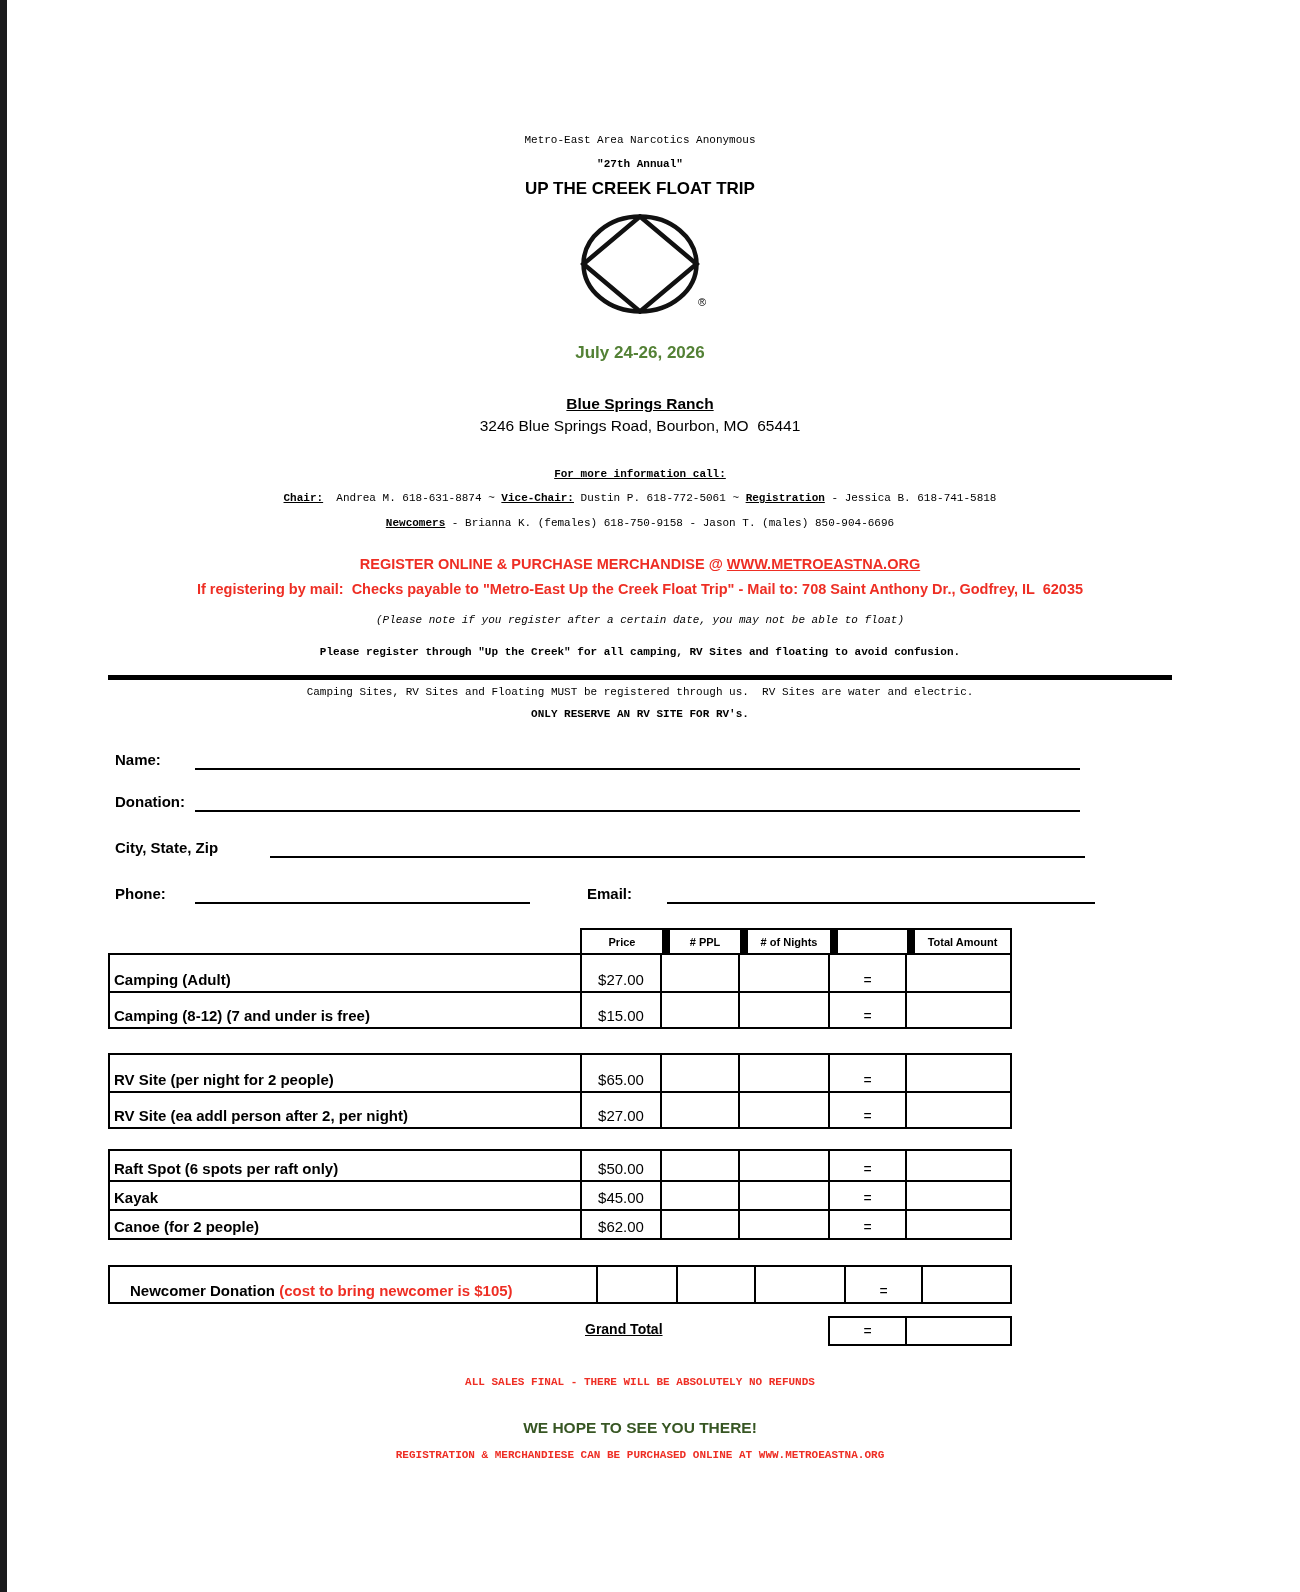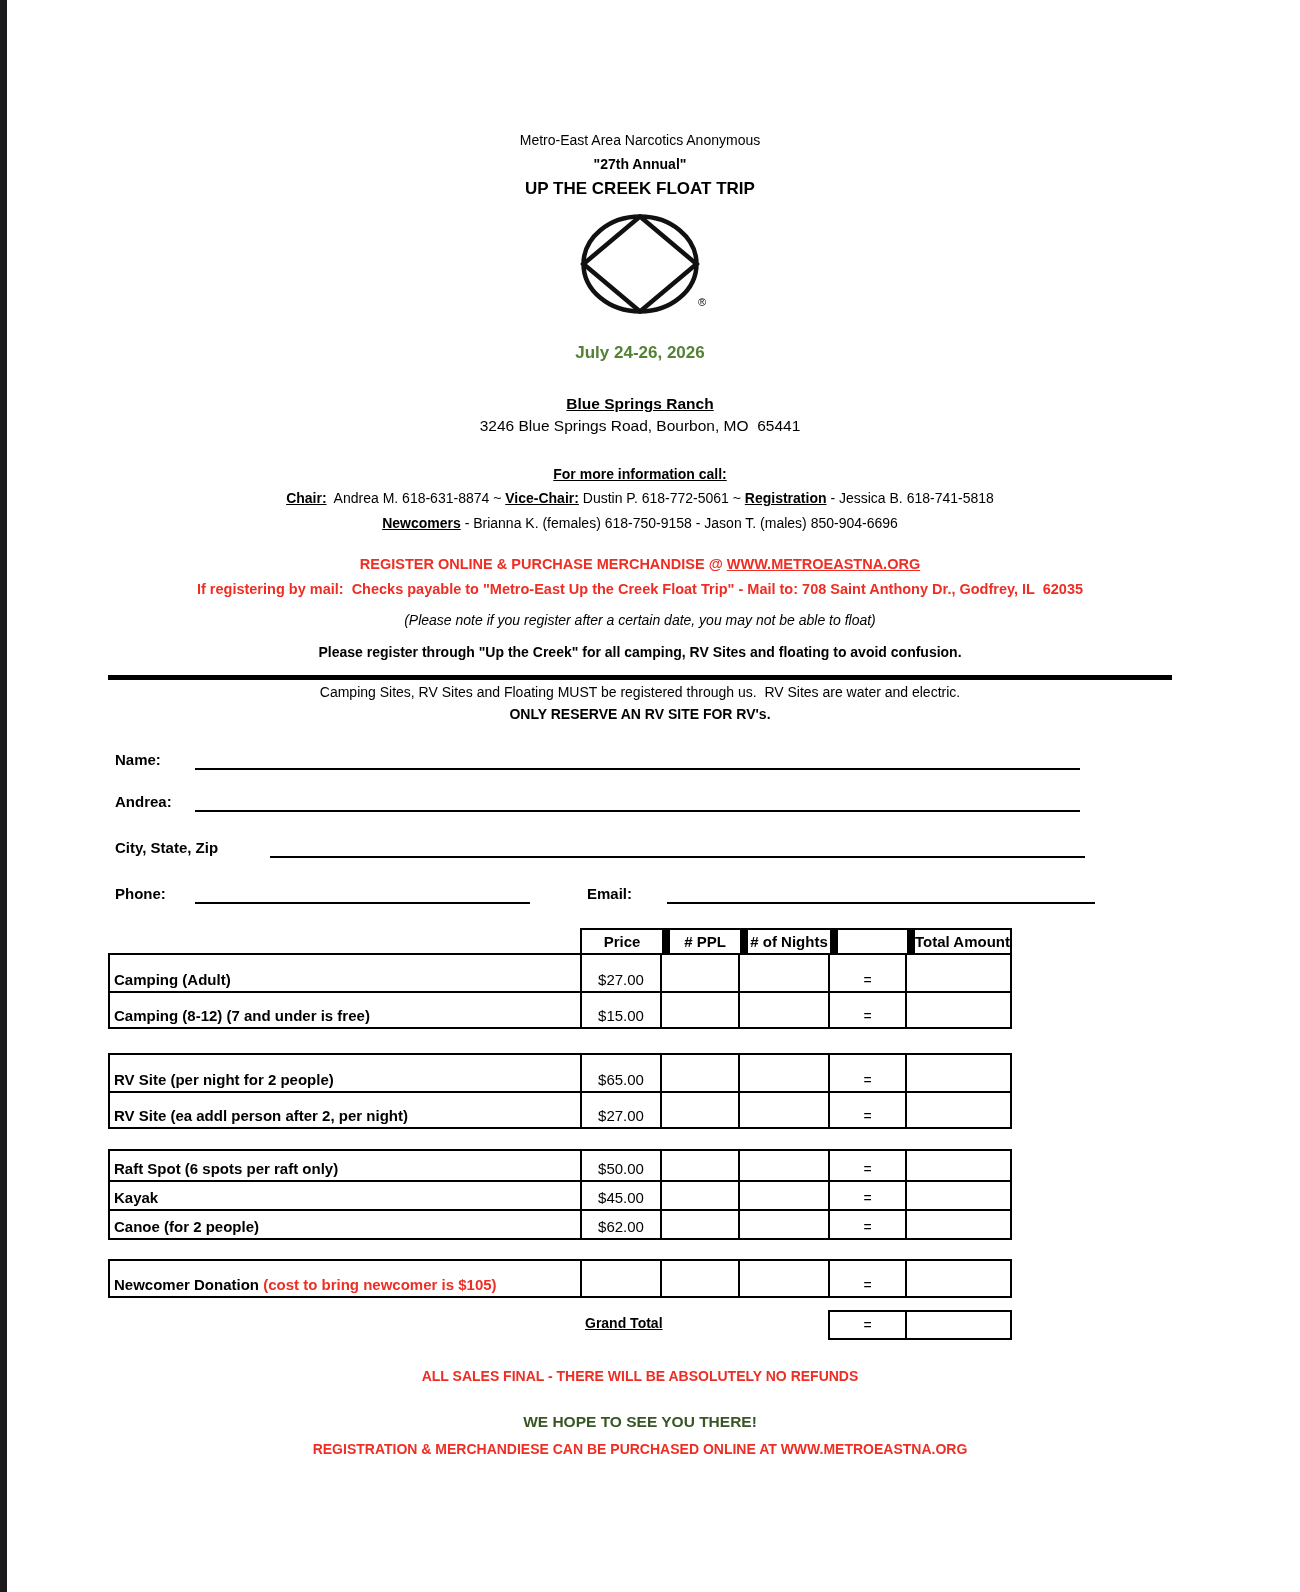--- a/index.html
+++ b/index.html
@@ -9,40 +9,40 @@
   .leftbar { position:absolute; left:0; top:0; width:7px; height:100%; background:#1b1b1d; }
   .content { position:absolute; left:108px; top:0; width:1064px; }
   [data-bind] { white-space:pre-wrap; }
   .center { text-align:center; }
   .b { font-weight:bold; }
   .u { text-decoration:underline; }
   .i { font-style:italic; }
   .red { color:var(--red,#ee2e24);text-align:center; }
   .green { color:var(--green-date,#538135); }
   .dgreen { color:var(--green-footer,#375623); }
-  .fs15 { font-size:14px; line-height:20px; }
+  .fs15 { font-size:11px; line-height:20px;font-family:Liberation Mono, monospace; }
   .fs155 { font-size:15.5px; line-height:20px; }
   .fs17 { font-size:17px; line-height:22px; }
   .fs145 { font-size:14.5px; line-height:18px; }
 
   .logowrap { position:relative; width:120px; margin:14px auto 0; }
   .logowrap svg { display:block; }
   .regmark { position:absolute; right:-6px; bottom:6px; font-size:11px; }
 
   .divider { height:5px; background:#000; margin-top:13px; }
 
   .frow { display:flex; align-items:flex-end; padding-left:7px; font-weight:bold; }
   .flabel { font-size:15px; line-height:20px; }
   .fline { border-bottom:2px solid #000; height:20px; }
   .w80 { width:80px; } .w155 { width:155px; }
   .grow1 { flex:1; }
 
   
   .thead { margin-left:472px; width:432px; height:27px; border:2px solid #000;
-           display:flex; font-weight:bold; font-size:15px; margin-bottom:-2px;
+           display:flex; font-weight:bold; font-size:11px; margin-bottom:-2px;
            position:relative; z-index:2; background:#fff; }
   .hc { display:flex; align-items:center; justify-content:center; border-left:8px solid #000000; }
   .hc:first-child { border-left:none; }
   .hp { width:80px; } .hl { width:78px; } .hn { width:90px; } .he { width:77px; } .ht { flex:1; }
 
   .tgroup { width:904px; border:2px solid #000; background:#fff; }
   .trow { display:flex; border-top:2px solid #000; }
   .trow:first-child { border-top:none; }
   .r36 { height:36px; } .r29 { height:29px; } .r35 { height:35px; }
   .c { display:flex; align-items:flex-end; padding-bottom:3px; border-left:2px solid #000; font-size:15px; }
@@ -53,21 +53,21 @@
   .ceq { width:77px; justify-content:center; font-size:14px; }
   .ctotal { flex:1; }
 
   .grandrow { position:relative; height:30px; margin-top:12px; }
   .gtlabel { position:absolute; left:477px; top:5px; font-size:14px; }
   .gtboxes { position:absolute; left:720px; top:0; display:flex; height:30px; }
   .gteq { width:79px; border:2px solid #000; display:flex; align-items:center; justify-content:center; font-size:14px; }
   .gttotal { width:107px; border:2px solid #000; margin-left:-2px; }
 
   .mt2{margin-top:2px;} .mt4{margin-top:4px;} .mt5{margin-top:5px;} .mt7{margin-top:7px;}
-  .mt12{margin-top:12px;} .mt20{margin-top:20px;} .mt19{margin-top:19px;} .mt22{margin-top:22px;}
+  .mt12{margin-top:12px;} .mt20{margin-top:20px;} .mt19{margin-top:25px;padding-left:16px;} .mt22{margin-top:22px;}
   .mt24{margin-top:24px;} .mt26{margin-top:26px;} .mt28{margin-top:28px;} .mt30{margin-top:30px;}
   .mt130{margin-top:130px;}
 </style>
 </head>
 <body>
 
 <div class="page">
   <div class="leftbar"></div>
   <div class="content">
 
@@ -101,21 +101,21 @@
     <div class="divider"></div>
 
     <div class="center fs15 mt2" data-bind="register_info.must_register">Camping Sites, RV Sites and Floating MUST be registered through us.  RV Sites are water and electric.</div>
     <div class="center fs15 b mt2" data-bind="register_info.rv_only">ONLY RESERVE AN RV SITE FOR RV's.</div>
 
     <div class="frow mt26">
       <span class="flabel w80" data-bind="fields.name_label">Name:</span>
       <span class="fline grow1" style="margin-right:92px"></span>
     </div>
     <div class="frow mt22">
-      <span class="flabel w80" data-bind="fields.address_label">Andrea:</span>
+      <span class="flabel w80" data-bind="fields.address_label">Donation:</span>
       <span class="fline grow1" style="margin-right:92px"></span>
     </div>
     <div class="frow mt26">
       <span class="flabel w155" data-bind="fields.city_state_zip_label">City, State, Zip</span>
       <span class="fline grow1" style="margin-right:87px"></span>
     </div>
     <div class="frow mt26">
       <span class="flabel w80" data-bind="fields.phone_label">Phone:</span>
       <span class="fline" style="width:335px"></span>
       <span class="flabel w80" style="margin-left:57px" data-bind="fields.email_label">Email:</span>

